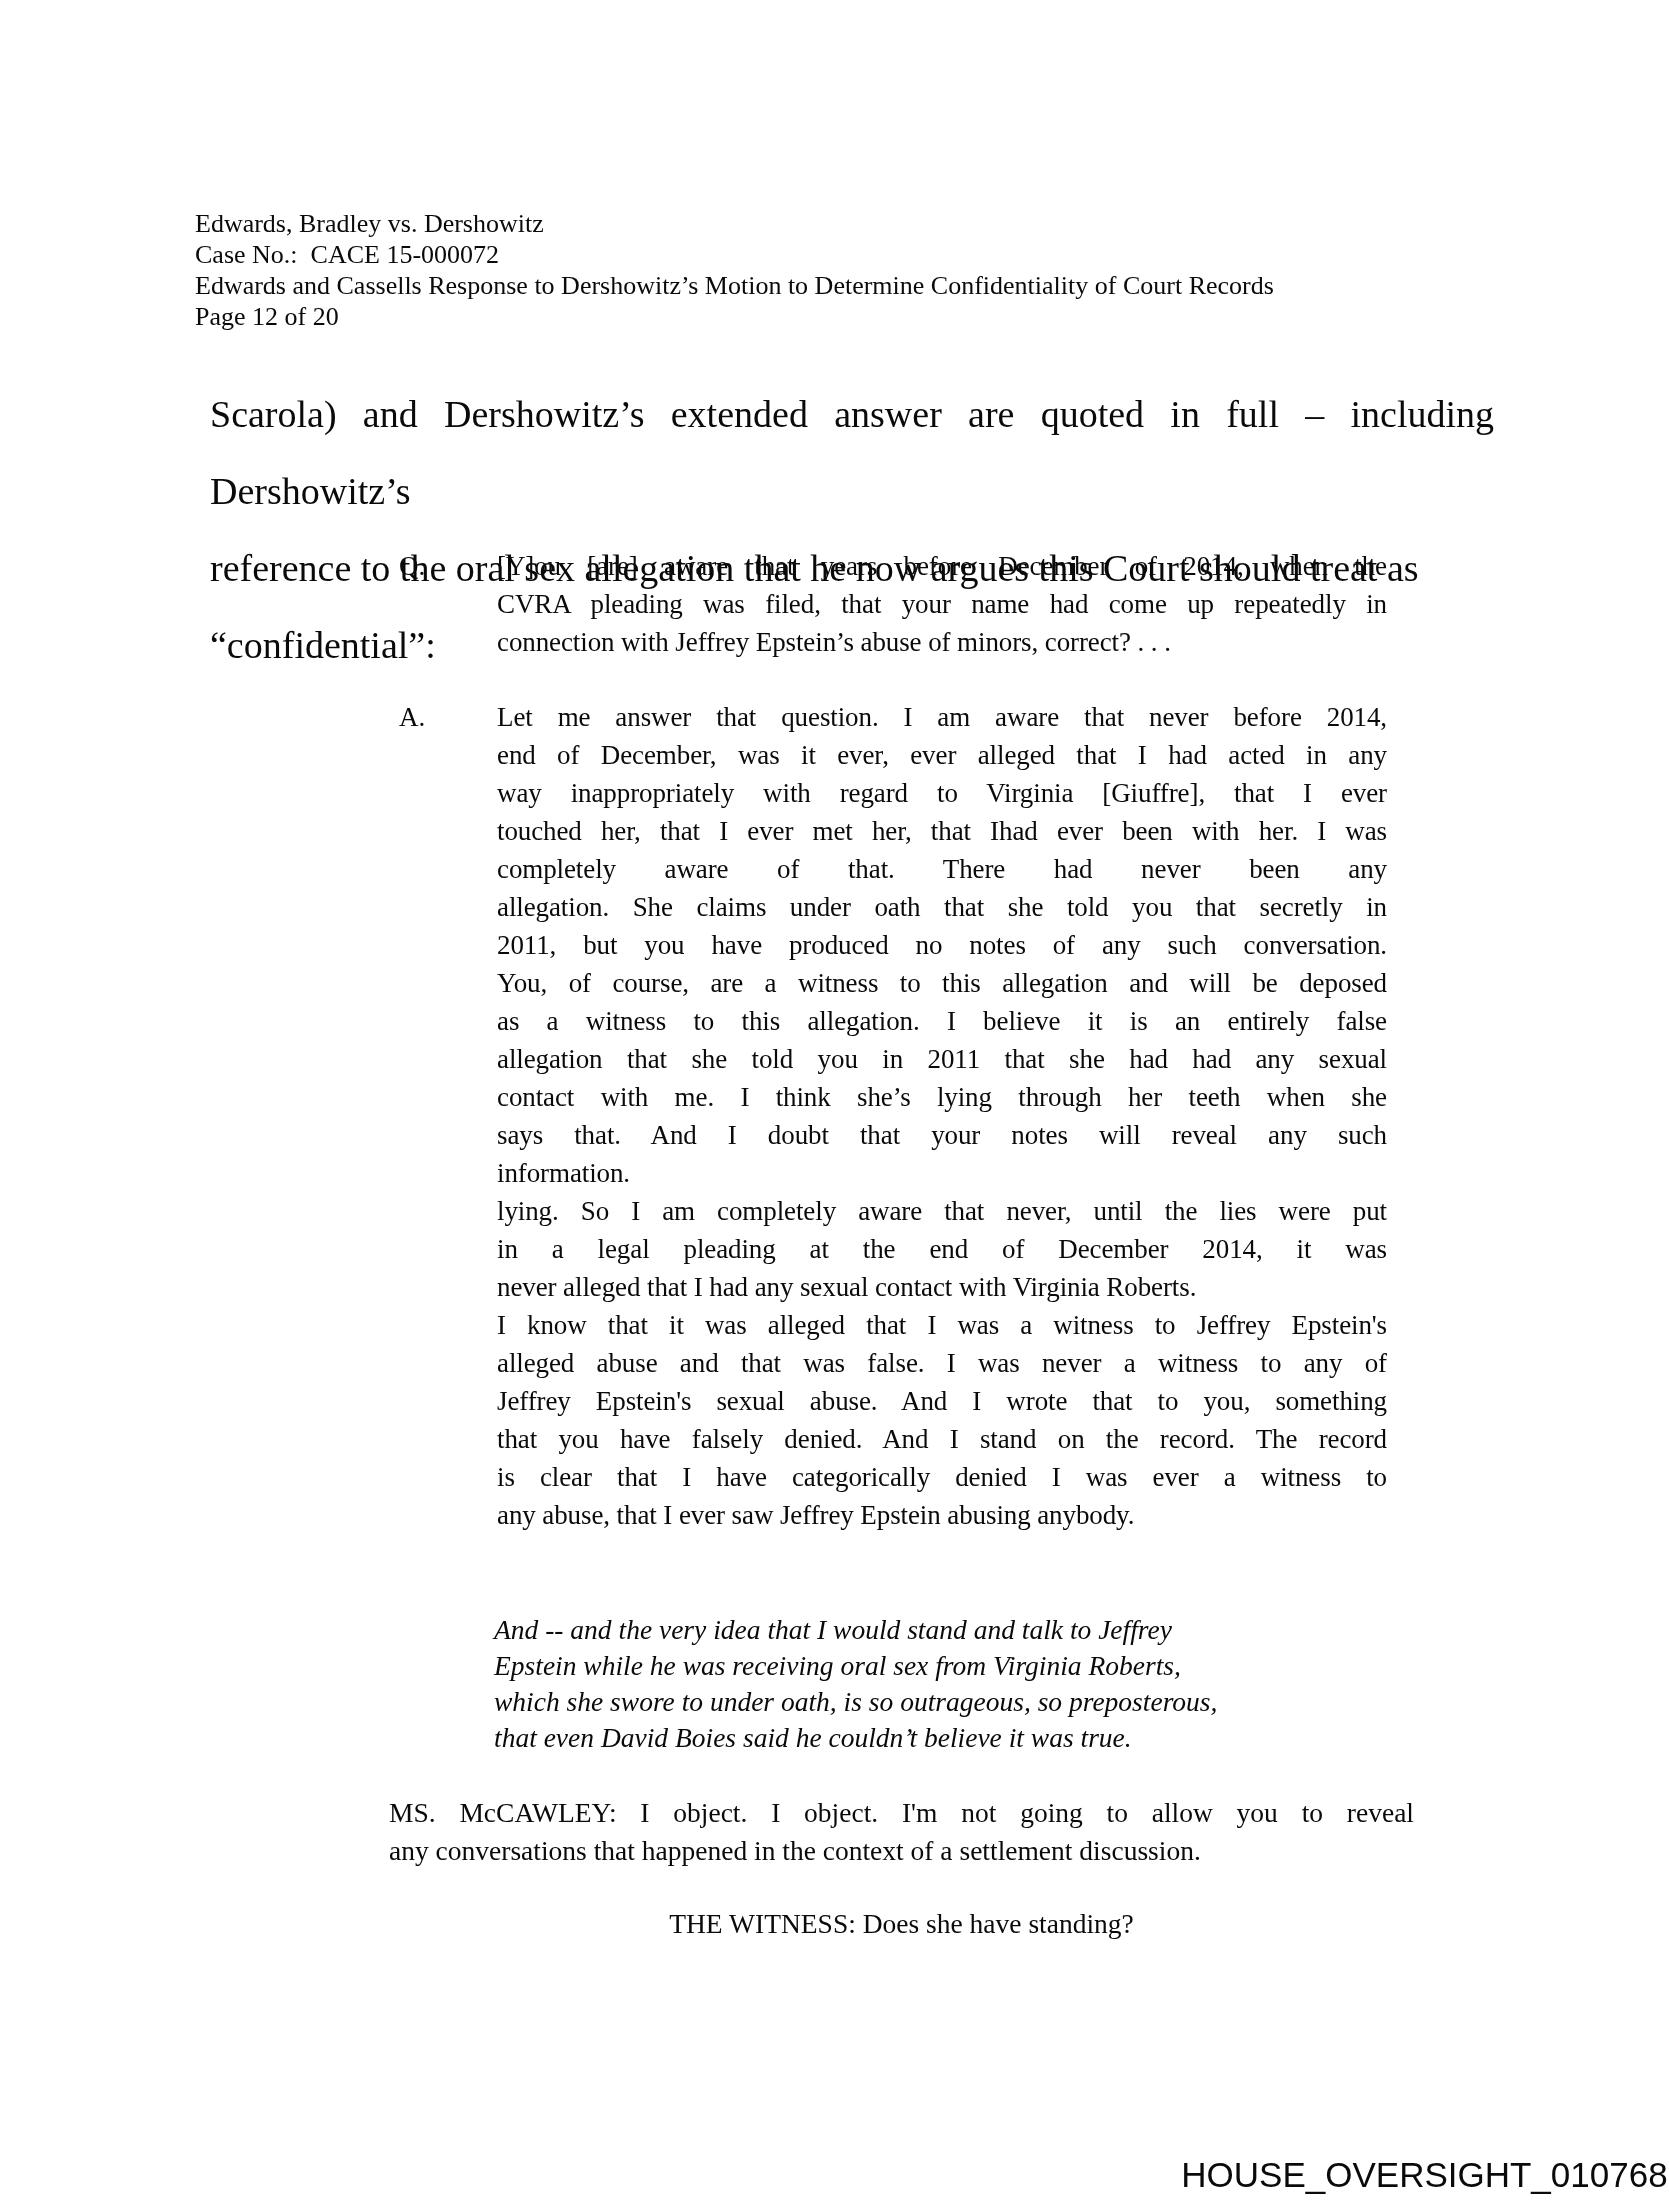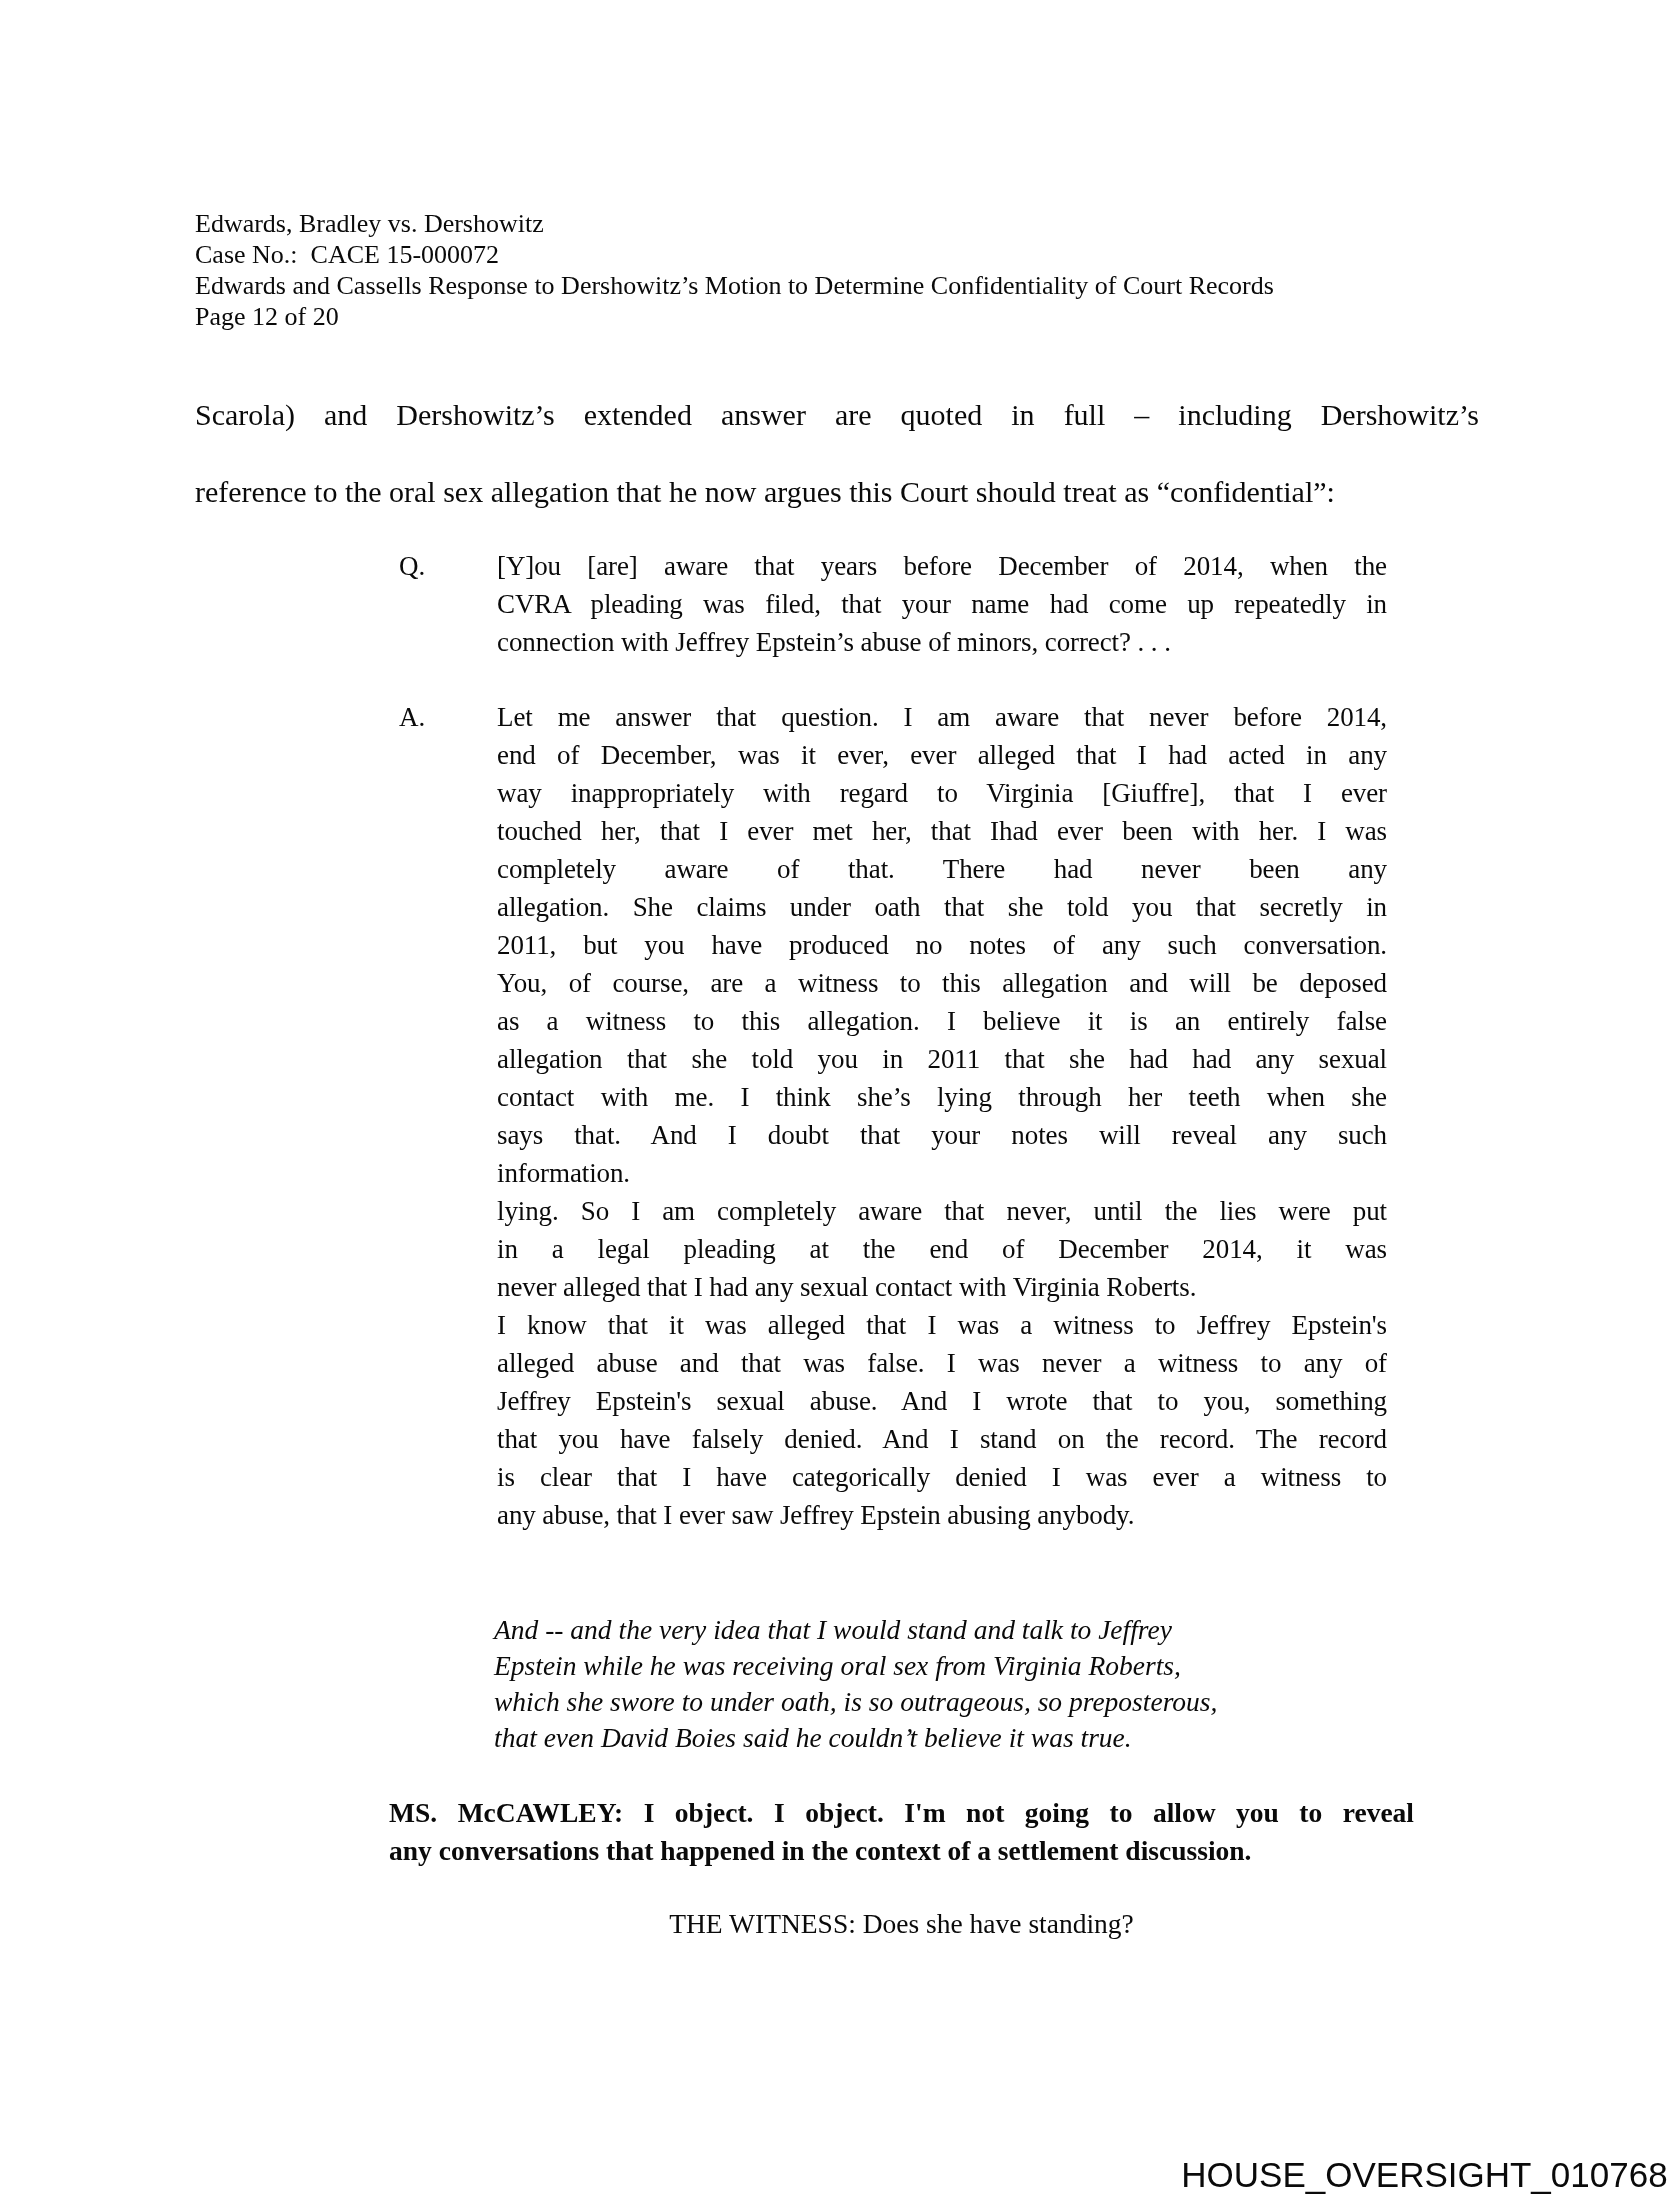--- a/index.html
+++ b/index.html
@@ -12,37 +12,37 @@
     overflow:hidden;
     padding-left:15px;
   }
   .line{min-height:1em;}
   .j{text-align:justify;text-align-last:justify;}
   .header{
     position:absolute;left:195px;top:208px;width:1257px;
     font-size:26px;line-height:31px;
   }
   .intro{
-    position:absolute;left:195px;top:376px;width:1284px;
-    font-size:30px;line-height:77px;font-family:Liberation Serif, serif;
+    position:absolute;left:210px;top:376px;width:1284px;
+    font-size:38px;line-height:77px;font-family:Liberation Serif, serif;
   }
   .qa-block{
     position:absolute;left:497px;width:890px;
     font-size:27px;line-height:38px;letter-spacing:-0.1px;
   }
   .q-block{top:547px;}
   .a-block{top:698px;}
   .qa-label{position:absolute;left:-98px;top:0;}
   .italic-block{
     position:absolute;left:494px;top:1612px;width:890px;
     font-size:27.5px;line-height:36px;font-style:italic;
   }
   .mccawley-block{
     position:absolute;left:389px;top:1794px;width:1025px;
-    font-size:27.5px;line-height:38px;font-weight:bold;
+    font-size:27.5px;line-height:38px;
   }
   .witness-block{
     position:absolute;left:389px;top:1905px;width:1025px;
     font-size:27.5px;line-height:38px;text-align:center;
   }
   .bates-footer{
     position:absolute;right:16.4px;top:2156px;
     font-family:"Liberation Sans", sans-serif;
     font-size:35px;line-height:37px;
   }

